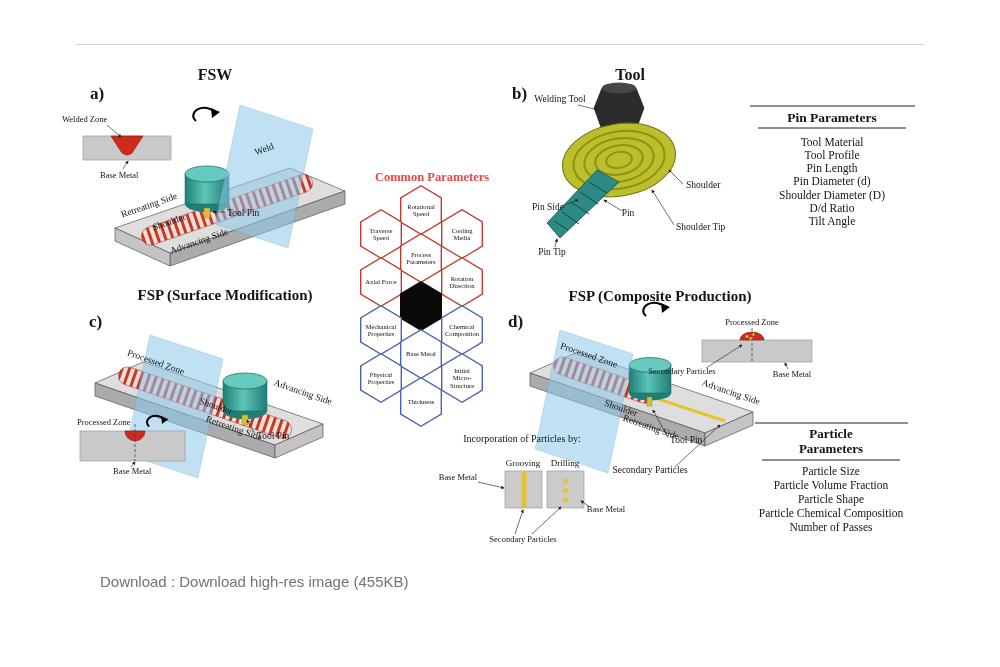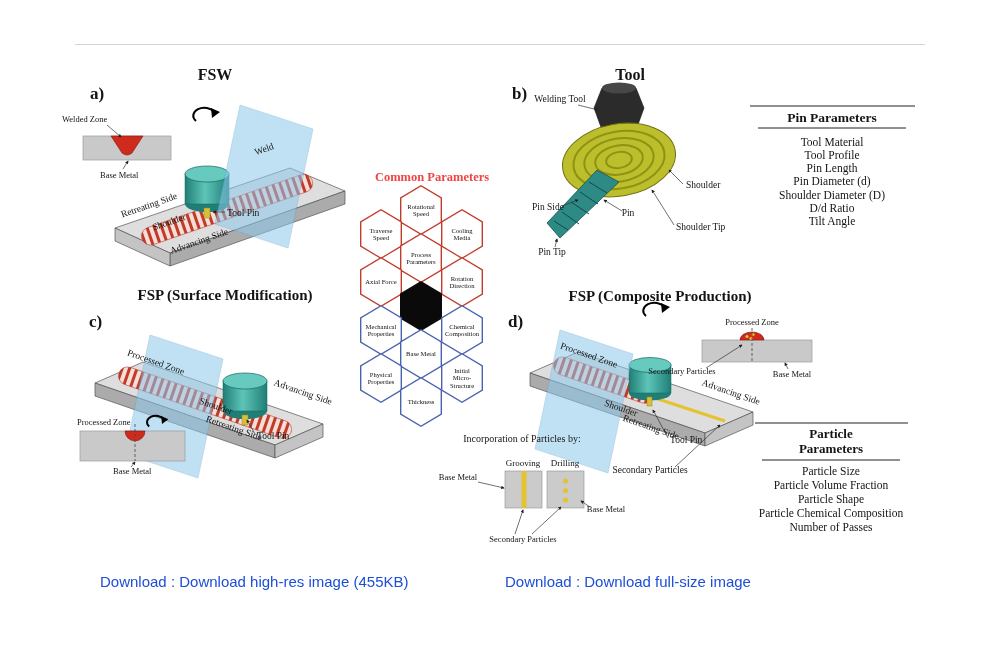--- a/index.html
+++ b/index.html
@@ -18,21 +18,21 @@
          clip-path:polygon(50% 0,100% 25%,100% 75%,50% 100%,0 75%,0 25%); }
   .hex.red   { background:#c13b2a; }
   .hex.blue  { background:#4a62ae; }
   .hex.black { background:#0a0a0a; }
   .hex-in { position:absolute; inset:1.4px;
             clip-path:polygon(50% 0,100% 25%,100% 75%,50% 100%,0 75%,0 25%);
             background:#fff; display:flex; align-items:center; justify-content:center;
             text-align:center; font-size:6.6px; line-height:1.12; color:#111; padding:0 3px; }
 
   .dl { position:absolute; top:573px; font-family:"Liberation Sans", sans-serif;
-        font-size:15px; color:#1d4ed8; text-decoration:none; cursor:pointer; }
+        font-size:15px; color:#737373; text-decoration:none; cursor:pointer; }
   .dl.left { left:100px; }
   .dl.right { left:505px; }
 </style>
 </head>
 <body>
 
 <div class="screen">
 
   <div class="top-rule"></div>
 
@@ -352,15 +352,14 @@
     <text x="38" y="52" text-anchor="middle" font-size="8.5">Base Metal</text>
     <line x1="58" y1="54" x2="84" y2="60" stroke="#333" stroke-width="0.7" marker-end="url(#ahI)"></line>
     <text x="186" y="84" text-anchor="middle" font-size="8.5">Base Metal</text>
     <line x1="170" y1="79" x2="161" y2="73" stroke="#333" stroke-width="0.7" marker-end="url(#ahI)"></line>
     <text x="103" y="114" text-anchor="middle" font-size="8.5">Secondary Particles</text>
     <line x1="95" y1="106" x2="103" y2="82" stroke="#333" stroke-width="0.7" marker-end="url(#ahI)"></line>
     <line x1="112" y1="106" x2="141" y2="79" stroke="#333" stroke-width="0.7" marker-end="url(#ahI)"></line>
   </svg>
 
   <a class="dl left">Download : Download high-res image (455KB)</a>
-  <a class="dl right">Download : Download full-size image</a>
 
 </div>
 
 </body></html>

